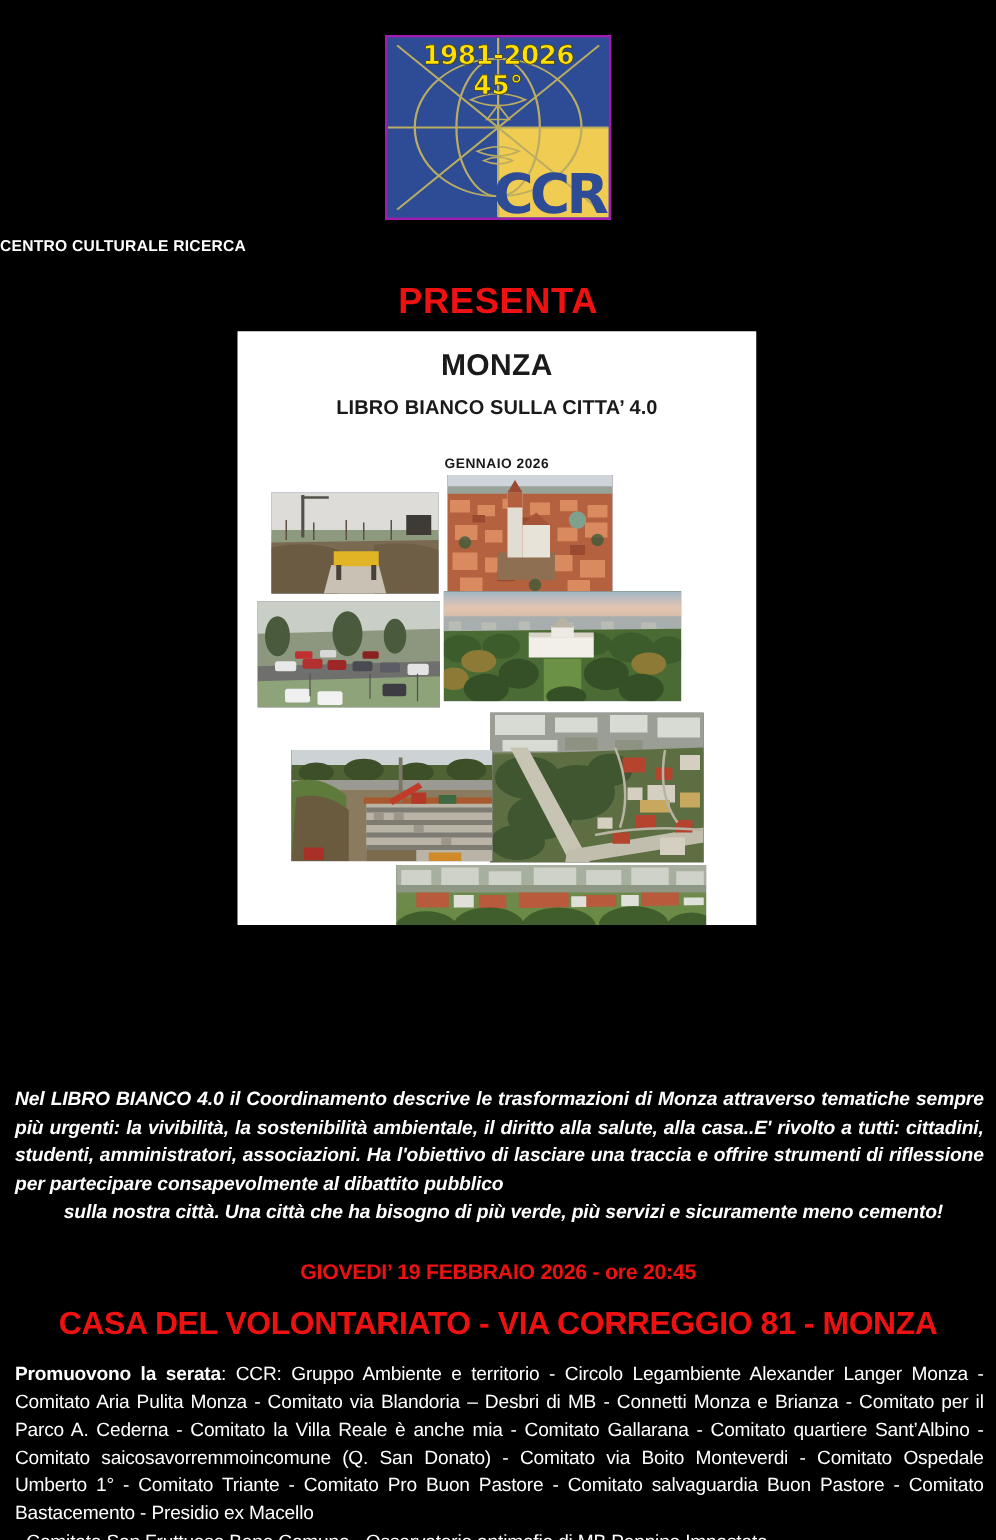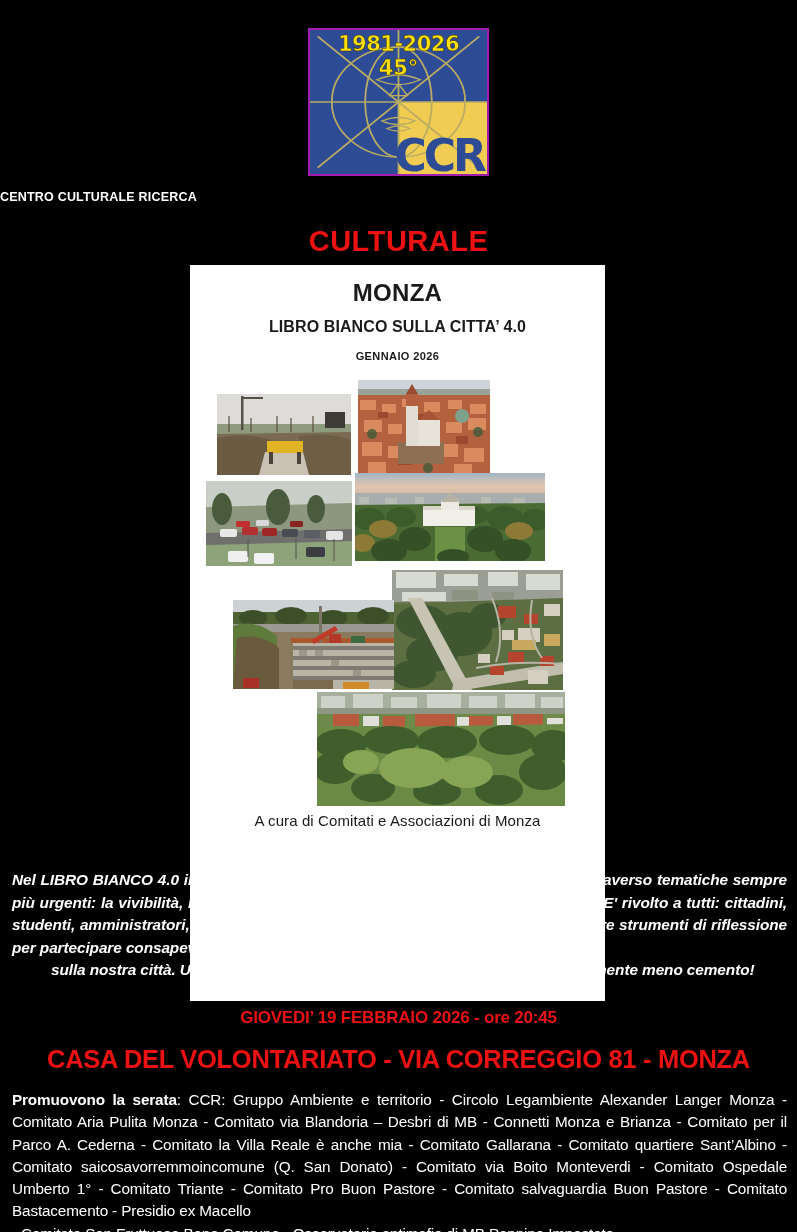--- a/index.html
+++ b/index.html
@@ -104,21 +104,21 @@
     font-weight: bold;
     letter-spacing: 0.5px;
   }
 
   
   .cover {
     position: absolute;
     left: 190px;
     top: 265px;
     width: 415px;
-    height: 736px;
+    height: 475px;
     background: #ffffff;
     overflow: hidden;
   }
   .cover-title-1 {
     position: absolute;
     left: 0; right: 0; top: 14px;
     text-align: center;
     color: #1a1a1a;
     font-size: 24px;
     font-weight: bold;
@@ -128,21 +128,21 @@
     position: absolute;
     left: 0; right: 0; top: 53px;
     text-align: center;
     color: #1a1a1a;
     font-size: 16px;
     font-weight: bold;
     letter-spacing: 0.1px;
   }
   .cover-sub {
     position: absolute;
-    left: 0; right: 0; top: 85px;
+    left: 0; right: 0; top: 100px;
     text-align: center;
     color: #1a1a1a;
     font-size: 11px;
     font-weight: bold;
     letter-spacing: 0.4px;
   }
   .cover-credit {
     position: absolute;
     left: 0; right: 0; top: 547px;
     text-align: center;
@@ -253,21 +253,21 @@
         </svg>
 
         <div class="logo-years">1981-2026</div>
         <div class="logo-deg">45°</div>
         <div class="logo-ccr">CCR</div>
       </div>
     </div>
   </div>
 
   <div class="org-name">CENTRO CULTURALE RICERCA</div>
-  <div class="presenta">CULTURALE</div>
+  <div class="presenta">PRESENTA</div>
 
   <div class="cover">
 
     <div class="cover-title-1">MONZA</div>
     <div class="cover-title-2">LIBRO BIANCO SULLA CITTA’ 4.0</div>
     <div class="cover-sub">GENNAIO 2026</div>
 
     <div class="photo ph1">
       <svg viewBox="0 0 134 81" preserveAspectRatio="none">
         <rect width="134" height="81" fill="#d8d6d2"></rect>

